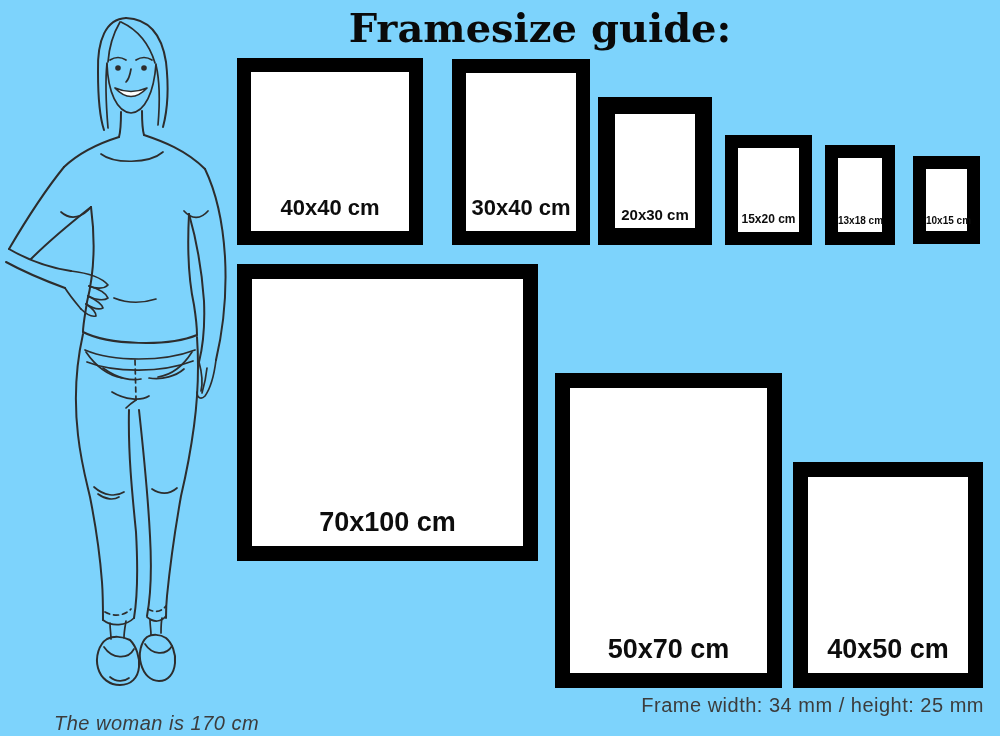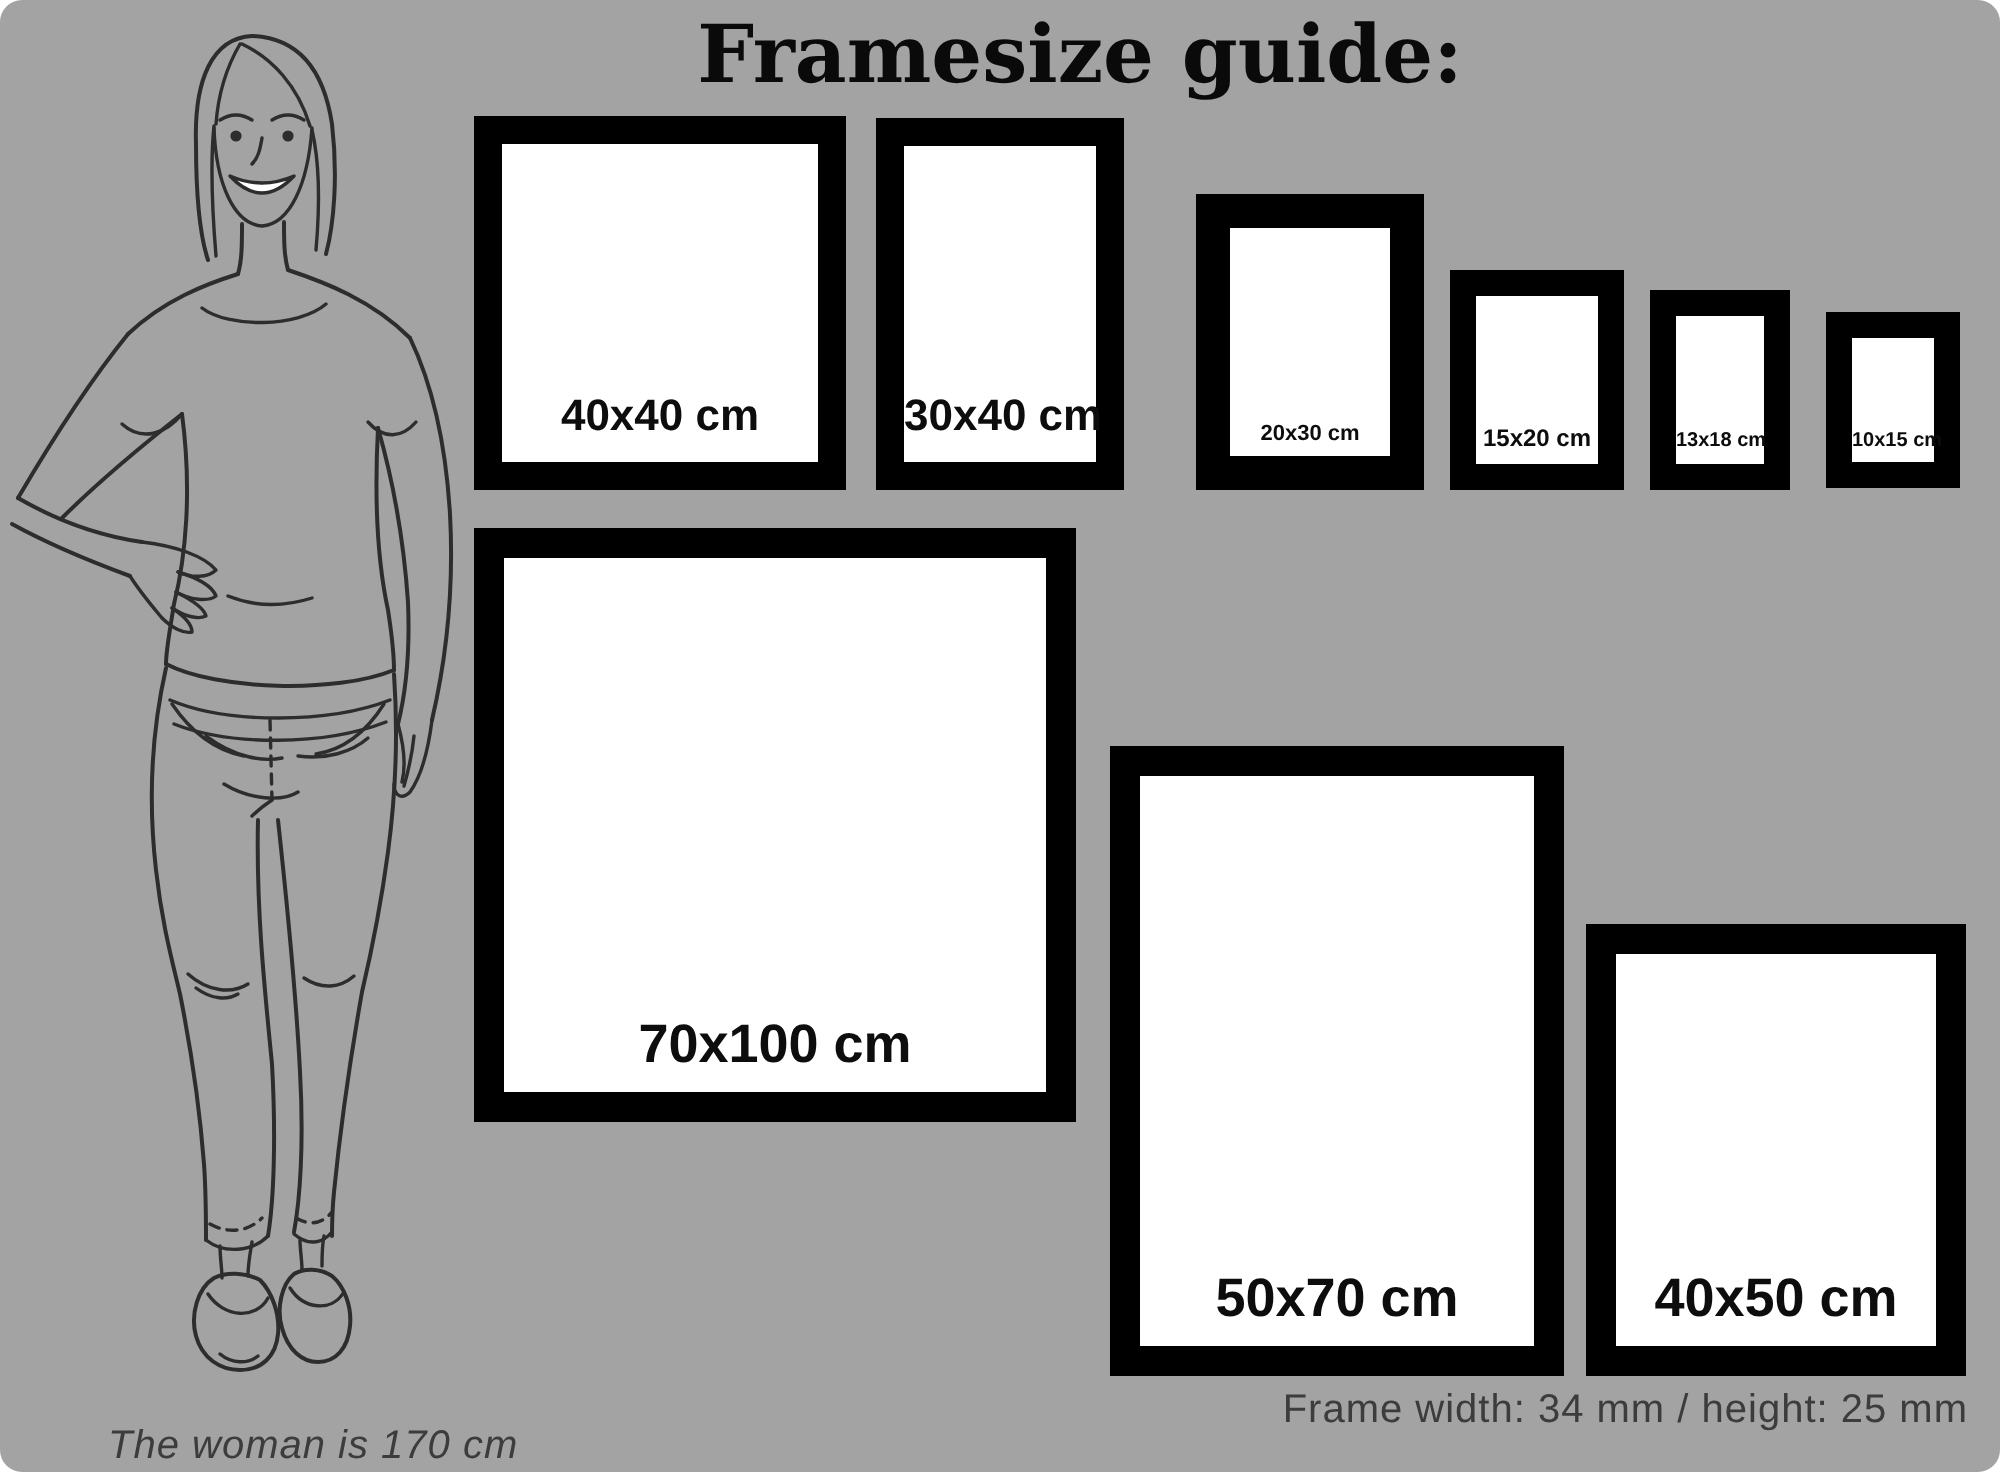--- a/index.html
+++ b/index.html
@@ -1,40 +1,40 @@
 <!DOCTYPE html>
 <html><head>
 <meta charset="utf-8">
 <style>
   html,body{margin:0;padding:0;background:#fff;}
   #canvas{
-    position:relative;width:1000px;height:736px;background:#a3a3a3;
-    font-family:"Liberation Sans",sans-serif;overflow:hidden;border-radius:11px;
+    position:relative;width:1000px;height:736px;background:#7dd3fc;
+    font-family:"Liberation Sans",sans-serif;overflow:hidden;
   }
   .title{
     position:absolute;left:240px;top:4px;width:600px;text-align:center;
     font-family:"DejaVu Serif",serif;font-weight:bold;font-size:40px;
     color:#0a0a0a;letter-spacing:0px;
   }
   .frame{
     position:absolute;box-sizing:border-box;background:#ffffff;
     border:14px solid #000000;
   }
   .frame-label{
     position:absolute;left:0;right:0;text-align:center;
     font-weight:bold;color:#0d0d0d;white-space:nowrap;
     font-family:"Liberation Sans",sans-serif;
   }
   
   #f-40x40 {left:237px;top:58px;width:186px;height:187px;border-width:14px;}
   #f-40x40 .frame-label{bottom:10px;font-size:22px;}
-  #f-30x40 {left:438px;top:59px;width:124px;height:186px;border-width:14px;}
+  #f-30x40 {left:452px;top:59px;width:138px;height:186px;border-width:14px;}
   #f-30x40 .frame-label{bottom:10px;font-size:22px;}
   #f-20x30 {left:598px;top:97px;width:114px;height:148px;border-width:17px;}
-  #f-20x30 .frame-label{bottom:5px;font-size:11px;}
+  #f-20x30 .frame-label{bottom:5px;font-size:15px;}
   #f-15x20 {left:725px;top:135px;width:87px;height:110px;border-width:13px;}
   #f-15x20 .frame-label{bottom:6px;font-size:12px;}
   #f-13x18 {left:825px;top:145px;width:70px;height:100px;border-width:13px;}
   #f-13x18 .frame-label{bottom:6px;font-size:10px;}
   #f-10x15 {left:913px;top:156px;width:67px;height:88px;border-width:13px;}
   #f-10x15 .frame-label{bottom:5px;font-size:10px;}
   
   #f-70x100{left:237px;top:264px;width:301px;height:297px;border-width:15px;}
   #f-70x100 .frame-label{bottom:8px;font-size:27px;}
   #f-50x70 {left:555px;top:373px;width:227px;height:315px;border-width:15px;}

